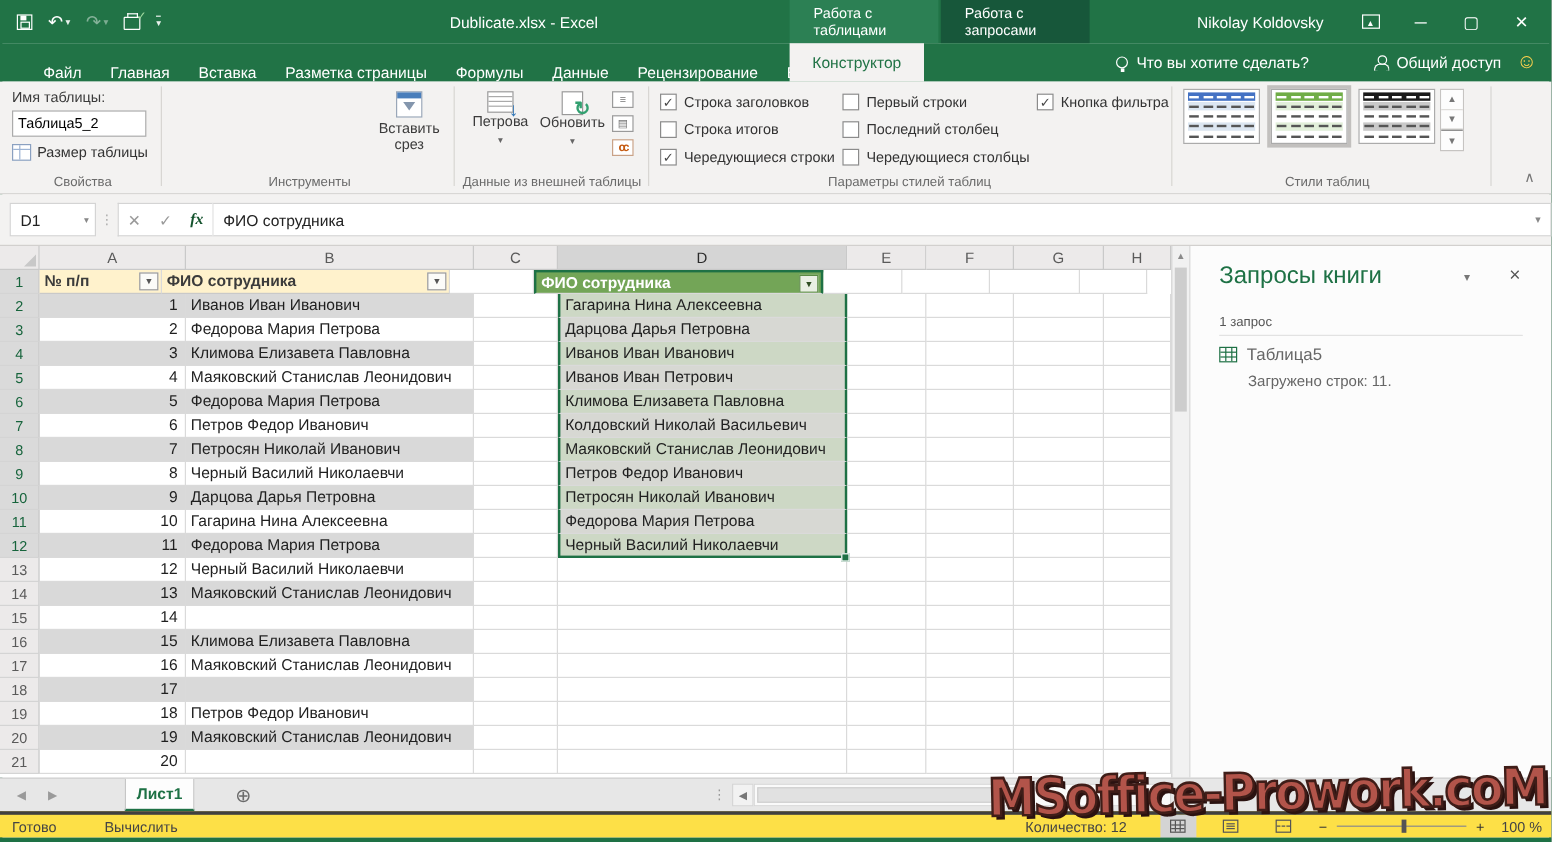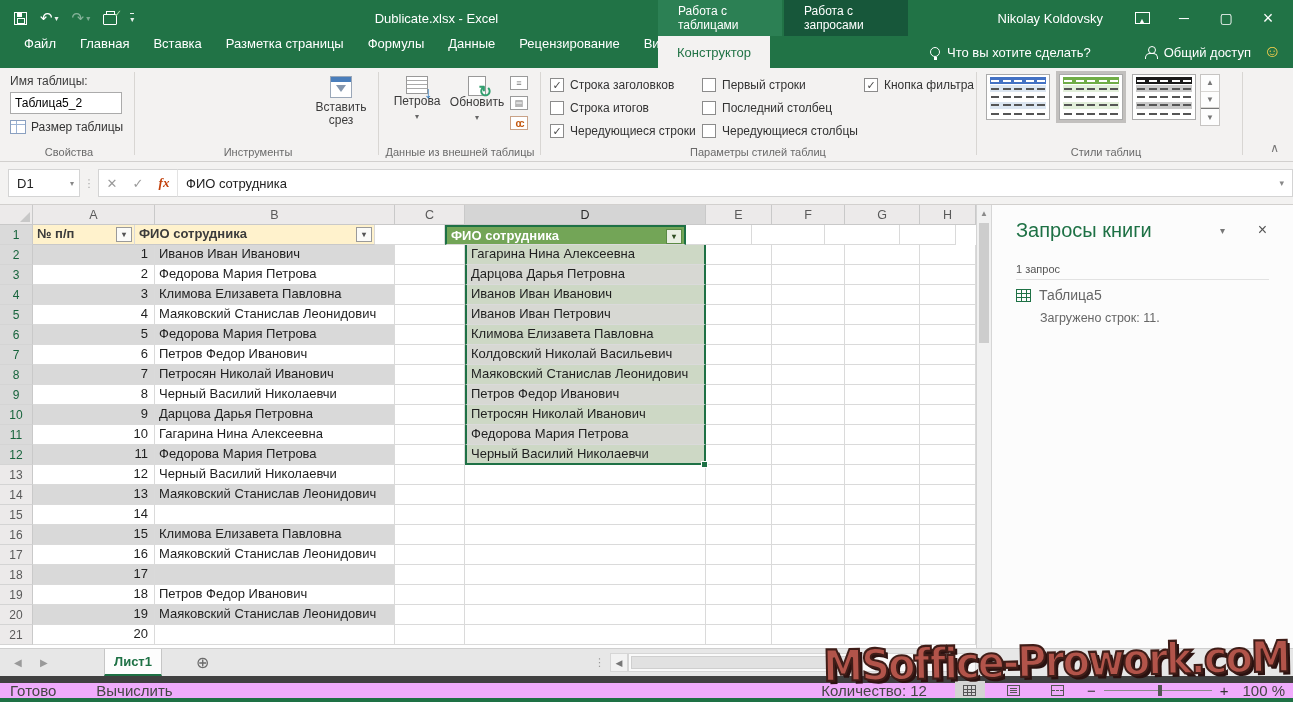--- a/index.html
+++ b/index.html
@@ -24,21 +24,21 @@
   .ctx-group { position:absolute; top:0; height:36px; display:flex; align-items:center; justify-content:center; font-size:12px; padding:0 20px; }
   .ctx-tables { left:658px; width:124px; background:#2c8054; }
   .ctx-queries { left:784px; width:124px; background:#17573a; }
   .user-name { position:absolute; right:190px; top:0; height:36px; display:flex; align-items:center; font-size:13px; }
   .win-controls { position:absolute; right:8px; top:0; height:36px; display:flex; align-items:center; gap:8px; }
   .win-btn { width:34px; height:28px; display:flex; align-items:center; justify-content:center; font-size:14px; color:#fff; }
   .ribbon-disp { width:15px; height:12px; border:1.5px solid #fff; display:flex; align-items:flex-end; justify-content:center; font-size:7px; line-height:5px; }
 
   
   .tabrow { position:absolute; left:0; top:36px; width:100%; height:32px; background:#217346; }
-  .tabs { display:flex; height:100%; align-items:flex-start; padding-left:12px; }
+  .tabs { display:flex; height:100%; align-items:flex-end; padding-left:24px; }
   .tab { color:#fff; font-size:13px; padding:0 12px; display:flex; align-items:center; white-space:nowrap; }
   .tab-active { position:absolute; left:658px; top:0; width:112px; height:32px; background:#f3f2f1; color:#217346; display:flex; align-items:center; justify-content:center; font-size:13px; }
   .tab-query-block { position:absolute; left:784px; top:0; width:124px; height:32px; background:#17573a; color:#fff; display:flex; align-items:center; justify-content:center; font-size:13px; }
   .tellme { position:absolute; left:930px; top:0; height:32px; display:flex; align-items:center; gap:7px; color:#fff; font-size:13px; }
   .share { position:absolute; right:42px; top:0; height:32px; display:flex; align-items:center; gap:7px; color:#fff; font-size:13px; }
   .smiley { position:absolute; right:12px; top:0; height:32px; display:flex; align-items:center; color:#ffd34d; font-size:17px; }
   .bulb { width:10px; height:10px; border:1.5px solid #fff; border-radius:50%; position:relative; }
   .bulb:after { content:""; position:absolute; left:2.5px; bottom:-4px; width:3px; height:3px; background:#fff; }
   .person { width:12px; height:12px; position:relative; }
   .person:before { content:""; position:absolute; left:3px; top:0; width:6px; height:6px; border:1.5px solid #fff; border-radius:50%; }
@@ -82,21 +82,21 @@
   .collapse { position:absolute; right:14px; bottom:6px; color:#777; font-size:12px; }
 
   
   .fbar { position:absolute; left:0; top:162px; width:100%; height:43px; background:#f3f2f1; border-bottom:1px solid #d2d0ce; }
   .fbar-inner { position:absolute; left:0; top:7px; height:28px; width:100%; display:flex; align-items:stretch; }
   .namebox { width:72px; margin-left:8px; background:#fff; border:1px solid #d4d4d4; display:flex; align-items:center; font-size:13px; color:#222; padding-left:8px; position:relative; }
   .namebox .dd { position:absolute; right:5px; font-size:8px; color:#888; }
   .fdots { width:18px; display:flex; align-items:center; justify-content:center; color:#aaa; font-size:11px; }
   .fbtns { display:flex; align-items:center; background:#fff; border:1px solid #d4d4d4; border-right:none; }
   .fbtn { width:26px; text-align:center; font-size:13px; color:#9a9a9a; }
-  .fbtn.fx { color:#c2410c; font-style:italic; font-family:"Liberation Serif",serif; font-weight:bold; }
+  .fbtn.fx { color:#14532d; font-style:italic; font-family:"Liberation Serif",serif; font-weight:bold; }
   .fcontent { flex:1; background:#fff; border:1px solid #d4d4d4; border-left:1px solid #e3e3e3; display:flex; align-items:center; padding-left:8px; font-size:13px; color:#222; position:relative; }
   .fcontent .dd { position:absolute; right:8px; font-size:9px; color:#888; }
 
   
   .gridwrap { position:absolute; left:0; top:205px; width:976px; height:443px; background:#fff; overflow:hidden; }
   .gr-row { display:flex; }
   .corner { width:33px; height:20px; background:#eceaea; border-right:1px solid #c9c9c9; border-bottom:1px solid #c9c9c9; position:relative; }
   .corner:after { content:""; position:absolute; right:2px; bottom:2px; width:0; height:0; border-left:10px solid transparent; border-bottom:10px solid #c8c8c8; }
   .colhdr { height:20px; background:#eceaea; border-right:1px solid #c9c9c9; border-bottom:1px solid #c9c9c9; font-size:12.5px; color:#5a5a5a; display:flex; align-items:center; justify-content:center; }
   .colhdr.sel { background:#d5d5d5; color:#2b2b2b; }
@@ -134,21 +134,21 @@
   .sheetbar { position:absolute; left:0; top:648px; width:100%; height:28px; background:#e7e7e7; border-top:1px solid #cfcfcf; }
   .nav { position:absolute; top:0; height:100%; display:flex; align-items:center; color:#9a9a9a; font-size:10px; }
   .sheettab { position:absolute; left:104px; top:0; height:27px; width:58px; background:#fdfdfd; border-left:1px solid #c6c6c6; border-right:1px solid #c6c6c6; border-bottom:2px solid #1e7145; color:#1e7145; font-weight:bold; font-size:13px; display:flex; align-items:center; justify-content:center; }
   .addsheet { position:absolute; left:196px; top:0; height:100%; display:flex; align-items:center; color:#6b6b6b; font-size:16px; }
   .hs-dots { position:absolute; left:594px; top:0; height:100%; display:flex; align-items:center; color:#999; font-size:11px; }
   .hs-left { position:absolute; left:610px; top:4px; width:18px; height:19px; display:flex; align-items:center; justify-content:center; color:#777; font-size:9px; background:#f2f2f2; border:1px solid #d6d6d6; }
   .hs-track { position:absolute; left:628px; top:4px; width:348px; height:19px; background:#fafafa; border:1px solid #d6d6d6; }
   .hs-thumb { position:absolute; left:2px; top:2px; width:230px; height:13px; background:#e1e1e1; border:1px solid #cfcfcf; }
 
   
-  .statusbar { position:absolute; left:0; top:676px; width:100%; height:22px; background:#f0abfc; border-top:7px solid #404040; font-size:15px; color:#444; }
+  .statusbar { position:absolute; left:0; top:676px; width:100%; height:22px; background:#fde047; border-top:3px solid #404040; font-size:12px; color:#444; }
   .sb-left { position:absolute; left:10px; top:0; height:100%; display:flex; align-items:center; gap:40px; }
   .sb-right { position:absolute; right:8px; top:0; height:100%; display:flex; align-items:center; gap:14px; }
   .viewic { width:30px; height:20px; display:flex; align-items:center; justify-content:center; }
   .viewic.sel { background:#d4d4d4; }
   .vi-grid { width:13px; height:11px; border:1px solid #555; position:relative; }
   .vi-grid:before { content:""; position:absolute; left:0; right:0; top:3px; height:1px; background:#555; box-shadow:0 3px 0 #555; }
   .vi-grid:after { content:""; position:absolute; left:3px; top:0; bottom:0; width:1px; background:#555; box-shadow:4px 0 0 #555; }
   .vi-page { width:13px; height:11px; border:1px solid #555; position:relative; }
   .vi-page:before { content:""; position:absolute; left:2px; right:2px; top:2px; height:1px; background:#555; box-shadow:0 2px 0 #555, 0 4px 0 #555; }
   .vi-break { width:13px; height:11px; border:1px solid #555; position:relative; }

